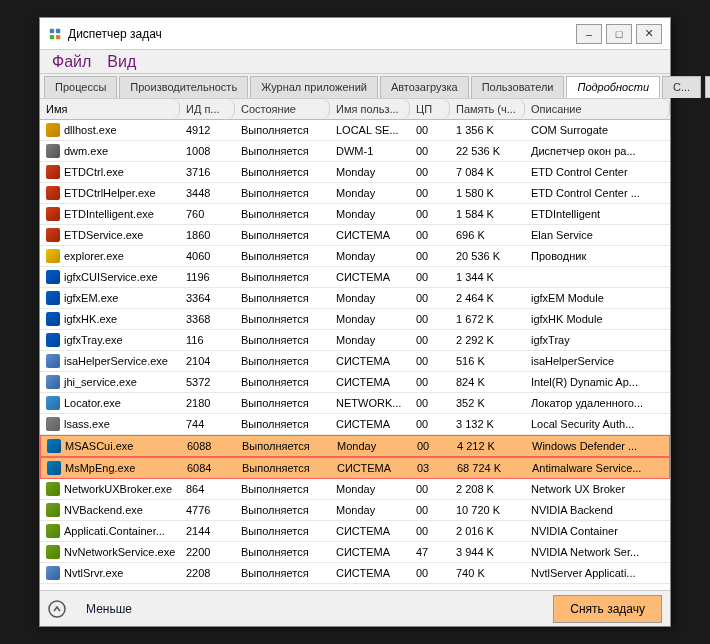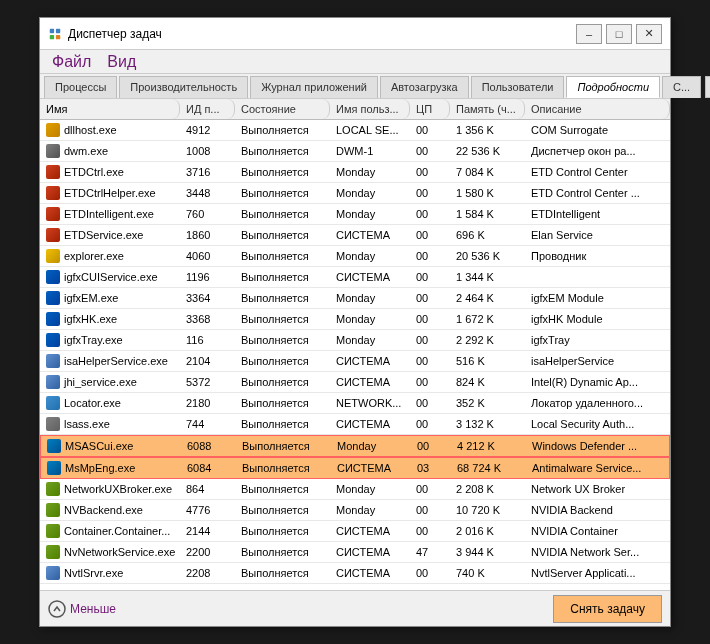--- a/index.html
+++ b/index.html
@@ -236,26 +236,26 @@
       border-top: 1px solid #ccc;
       display: flex;
       align-items: center;
       justify-content: space-between;
       padding: 0 8px;
       flex-shrink: 0;
     }
     .less-btn {
       display: flex;
       align-items: center;
-      gap: 4px;
+      gap: 20px;
       background: none;
       border: none;
       cursor: pointer;
       font-size: 12px;
-      color: #701a75;
+      color: #0f172a;
     }
     .end-task-btn {
       padding: 6px 16px;
       background: #fdba74;
       border: 1px solid #999;
       cursor: pointer;
       font-size: 12px;
       color: #000;
     }
   </style>
@@ -574,21 +574,21 @@
     <div class="td">Monday</div>
     <div class="td">00</div>
     <div class="td">10 720 K</div>
     <div class="td">NVIDIA Backend</div>
   </div>
         <div class="table-row">
     <div class="td td-name">
       <span class="proc-icon">
         <div class="icon-nvidia"></div>
       </span>
-      <span>Container.Container...</span>
+      <span>Applicati.Container...</span>
     </div>
     <div class="td">2144</div>
     <div class="td">Выполняется</div>
     <div class="td">СИСТЕМА</div>
     <div class="td">00</div>
     <div class="td">2 016 K</div>
     <div class="td">NVIDIA Container</div>
   </div>
         <div class="table-row">
     <div class="td td-name">

